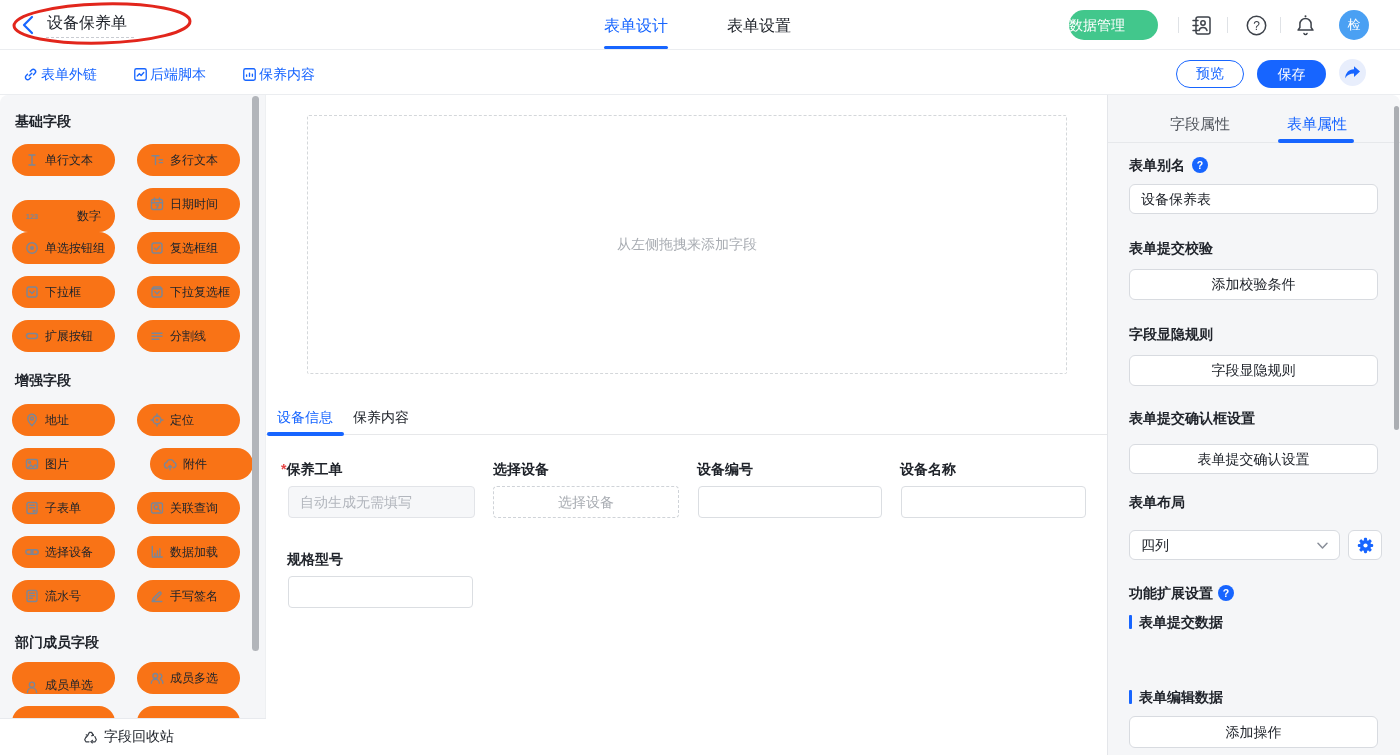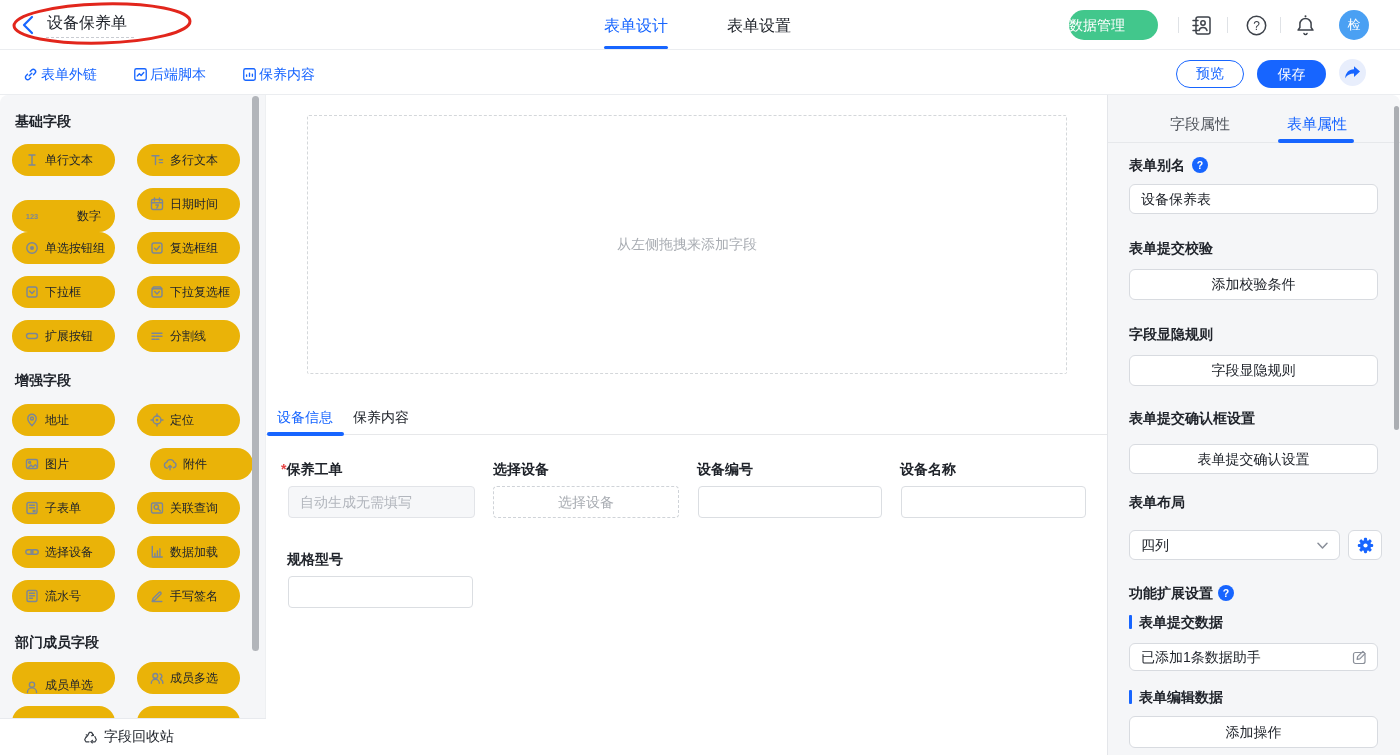--- a/index.html
+++ b/index.html
@@ -10,21 +10,21 @@
   .blue { color:#1765ff; }
   .dark { color:#20242b; }
   
   #topbar { left:0; top:0; width:1400px; height:50px; background:#fff; border-bottom:1px solid #ebedf0; }
   
   #toolbar { left:0; top:50px; width:1400px; height:45px; background:#fff; border-bottom:1px solid #ebedf0; }
   
   #sidebar { left:0; top:95px; width:266px; height:660px; background:#f5f6f8; border-right:1px solid #eef0f2; border-radius:8px 0 0 0; }
   #canvas  { left:266px; top:95px; width:841px; height:660px; background:#fff; }
   #rpanel  { left:1107px; top:95px; width:293px; height:660px; background:#f5f6f8; border-left:1px solid #e4e6ea; border-radius:0 8px 0 0; }
-  .pill { position:absolute; width:103px; height:32px; background:#eab308; border-radius:16px;
+  .pill { position:absolute; width:103px; height:32px; background:#f97316; border-radius:16px;
     display:flex; align-items:center; padding-left:13px; font-size:12px; color:#20242b; white-space:nowrap; }
   .pill svg { margin-right:6px; flex:none; }
   .shead { position:absolute; left:15px; font-size:14px; font-weight:600; color:#20242b; }
   .rlabel { position:absolute; left:21px; font-size:14px; font-weight:600; color:#20242b; height:16px; line-height:16px; }
   .rbtn { position:absolute; left:21px; width:249px; background:#fff; border:1px solid #d8dbe0; border-radius:6px;
     font-size:14px; color:#20242b; text-align:center; }
   .rinput { position:absolute; left:21px; width:249px; background:#fff; border:1px solid #d8dbe0; border-radius:6px;
     font-size:14px; color:#20242b; padding-left:11px; }
   .flabel { position:absolute; font-size:14px; font-weight:600; color:#20242b; }
   .finput { position:absolute; height:32px; background:#fff; border:1px solid #dbdee2; border-radius:4px; }
@@ -309,22 +309,18 @@
             <use href="#t" transform="rotate(270 8.5 8.5)"></use>
             <use href="#t" transform="rotate(315 8.5 8.5)"></use>
           </g>
           <circle cx="8.5" cy="8.5" r="2.1" fill="#fff"></circle>
         </svg></div>
     <div class="rlabel" style="top:490px;">功能扩展设置<svg style="margin-left:5px; vertical-align:-3px;" width="16" height="16" viewBox="0 0 16 16">
           <circle cx="8" cy="8" r="8" fill="#1765ff"></circle>
           <text x="8" y="11.8" font-size="10.5" font-weight="bold" fill="#fff" text-anchor="middle" font-family="Liberation Sans">?</text>
         </svg></div>
     <div class="rlabel" style="top:519px;"><span style="display:inline-block; width:3px; height:14px; background:#1765ff; border-radius:1px; margin-right:7px; vertical-align:-2px;"></span>表单提交数据</div>
-    <div class="rinput" style="top:548px; height:28px; line-height:26px;">已添加1条数据助手<svg class="abs" style="right:10px; top:6px;" width="15" height="15" viewBox="0 0 15 15" fill="none" stroke="#8a8f99" stroke-width="1.2" stroke-linecap="round" stroke-linejoin="round">
-          <rect x="1.5" y="2.5" width="11.5" height="11" rx="2"></rect>
-          <path d="M10.9 1.4 l2.2 2.2 -5.3 5.3 -2.7 0.5 0.5-2.7z" fill="#f5f6f8"></path>
-        </svg></div>
     <div class="rlabel" style="top:594px;"><span style="display:inline-block; width:3px; height:14px; background:#1765ff; border-radius:1px; margin-right:7px; vertical-align:-2px;"></span>表单编辑数据</div>
     <div class="rbtn" style="top:621px; height:32px; line-height:30px;">添加操作</div>
   </div>
 
   <div class="abs" style="left:1394px; top:106px; width:5px; height:324px; background:#abaeb3; border-radius:2.5px;"></div>
 </div>
 
 </body></html>

